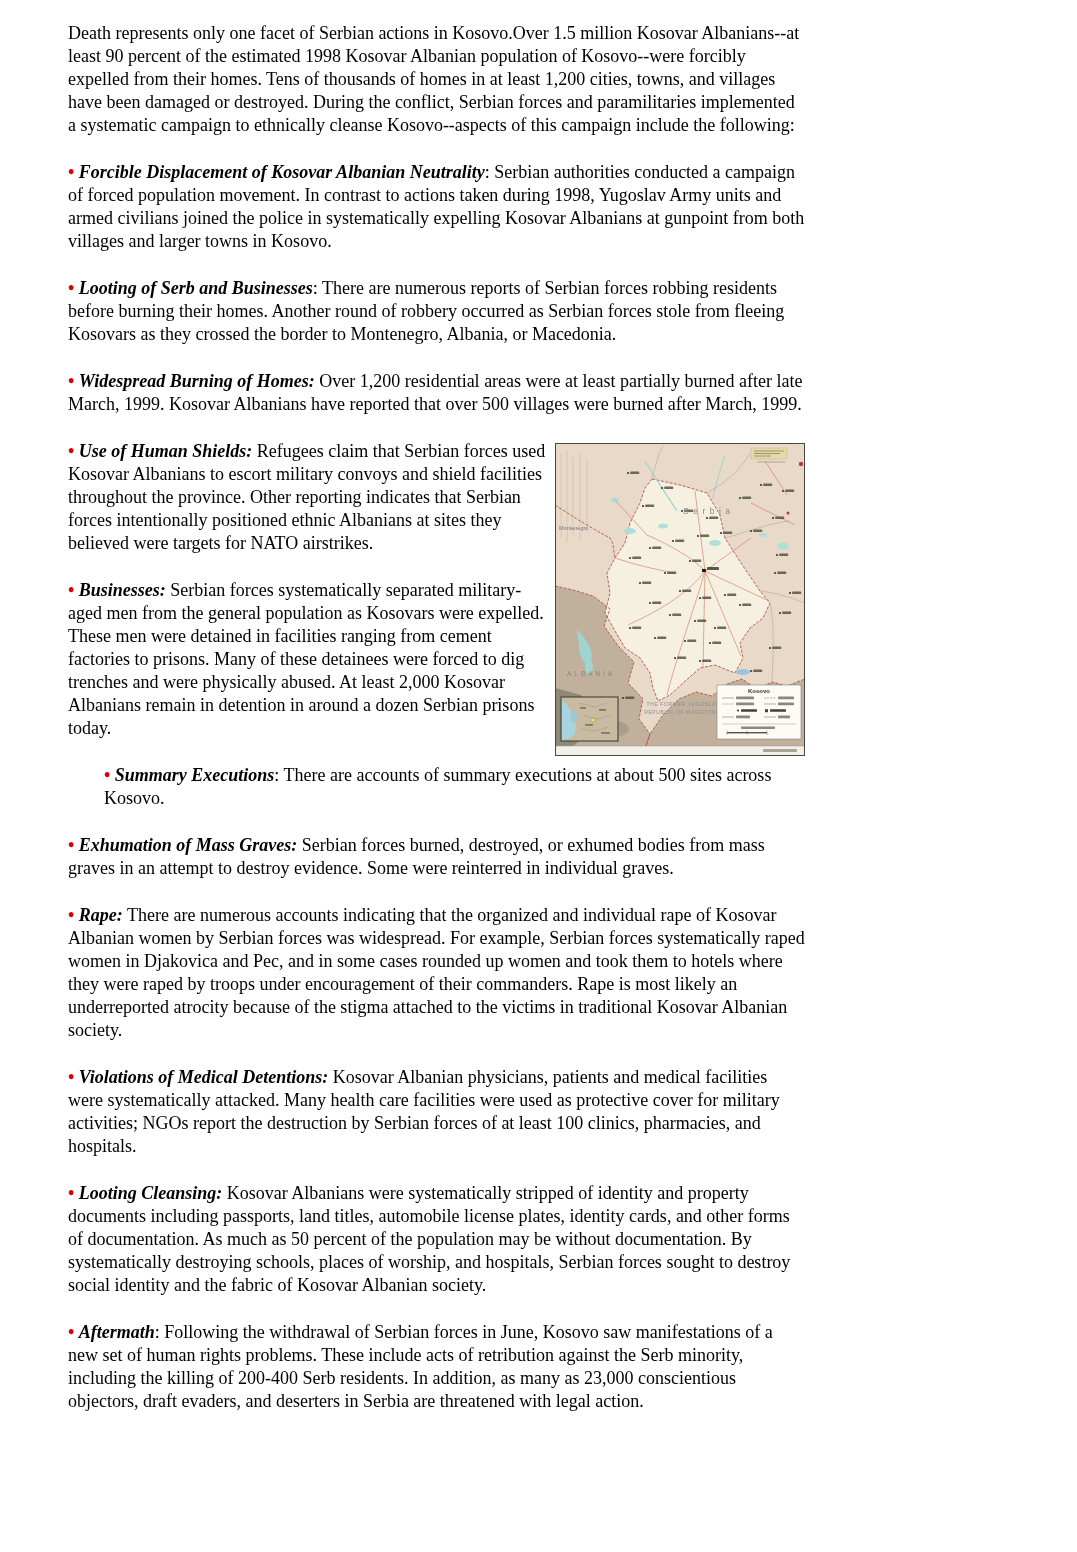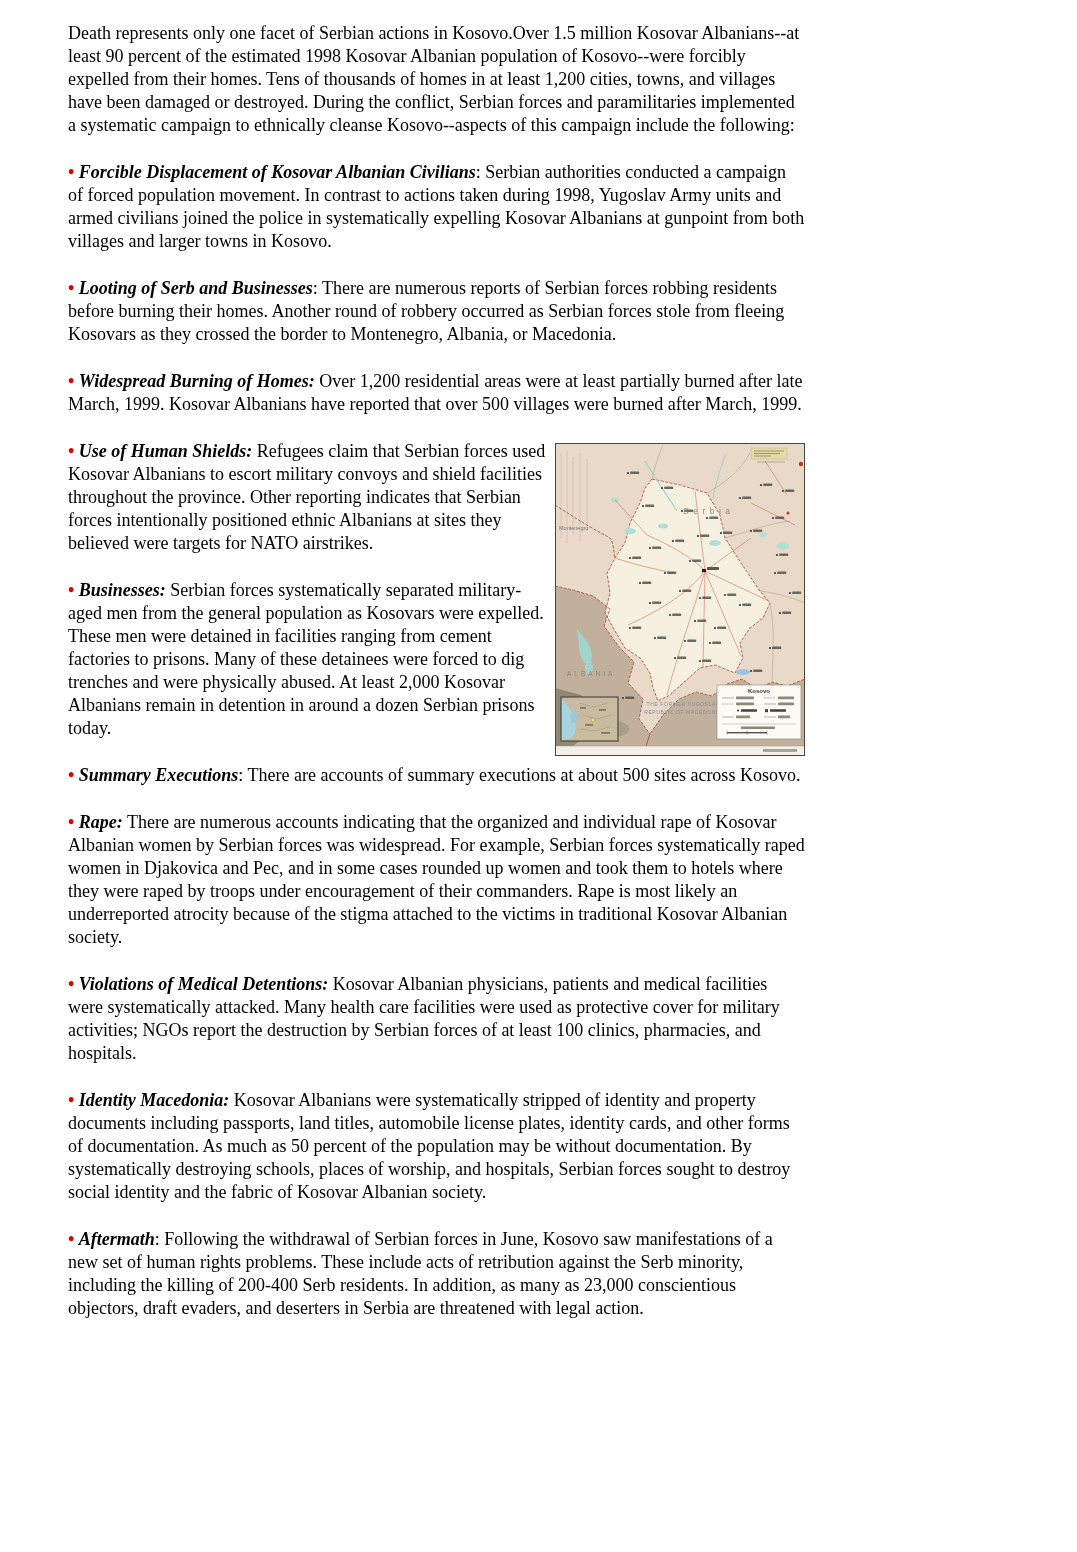--- a/index.html
+++ b/index.html
@@ -6,21 +6,21 @@
   .page {
     width: 737px;
     margin: 22px 0 40px 68px;
     font-family: "Liberation Serif", serif;
     font-size: 18px;
     line-height: 23px;
     color: #000000;
   }
   .para { margin: 24px 0; }
   .para.first { margin-top: 8px; }
-  .para.clear { clear: right; }
+  .para.clear { clear: right; margin-left: 36px; }
   .marker { color:#dd0000; font-weight:bold; }
   .title  { font-weight:bold; font-style:italic; }
   .mapfloat {
     float: right;
     width: 250px;
     height: 313px;
     margin: 3px 0 8px 9px;
   }
   .mapfloat svg { display:block; width:250px; height:313px; }
   .mlabel { font-family:"Liberation Sans", sans-serif; }
@@ -29,21 +29,21 @@
 <body>
 
 <main class="page">
 
   <div class="para first">
     <span>Death represents only one facet of Serbian actions in Kosovo.Over 1.5 million Kosovar Albanians--at least 90 percent of the estimated 1998 Kosovar Albanian population of Kosovo--were forcibly expelled from their homes. Tens of thousands of homes in at least 1,200 cities, towns, and villages have been damaged or destroyed. During the conflict, Serbian forces and paramilitaries implemented a systematic campaign to ethnically cleanse Kosovo--aspects of this campaign include the following:</span>
   </div>
 
   <div class="para">
     <span class="marker">•</span>
-    <strong class="title">Forcible Displacement of Kosovar Albanian Civilians</strong><span>:</span>
+    <strong class="title">Forcible Displacement of Kosovar Albanian Neutrality</strong><span>:</span>
     <span>Serbian authorities conducted a campaign of forced population movement. In contrast to actions taken during 1998, Yugoslav Army units and armed civilians joined the police in systematically expelling Kosovar Albanians at gunpoint from both villages and larger towns in Kosovo.</span>
   </div>
 
   <div class="para">
     <span class="marker">•</span>
     <strong class="title">Looting of Serb and Businesses</strong><span>:</span>
     <span>There are numerous reports of Serbian forces robbing residents before burning their homes. Another round of robbery occurred as Serbian forces stole from fleeing Kosovars as they crossed the border to Montenegro, Albania, or Macedonia.</span>
   </div>
 
   <div class="para">
@@ -256,36 +256,41 @@
     <strong class="title">Businesses:</strong><span></span>
     <span>Serbian forces systematically separated military-aged men from the general population as Kosovars were expelled. These men were detained in facilities ranging from cement factories to prisons. Many of these detainees were forced to dig trenches and were physically abused. At least 2,000 Kosovar Albanians remain in detention in around a dozen Serbian prisons today.</span>
   </div>
 
   <div class="para clear">
     <span class="marker">•</span>
     <strong class="title">Summary Executions</strong><span>:</span>
     <span>There are accounts of summary executions at about 500 sites across Kosovo.</span>
   </div>
 
+  <div class="para">
+    <span class="marker">•</span>
+    <strong class="title">Exhumation of Mass Graves:</strong><span></span>
+    <span>Serbian forces burned, destroyed, or exhumed bodies from mass graves in an attempt to destroy evidence. Some were reinterred in individual graves.</span>
+  </div>
 
   <div class="para">
     <span class="marker">•</span>
     <strong class="title">Rape:</strong><span></span>
     <span>There are numerous accounts indicating that the organized and individual rape of Kosovar Albanian women by Serbian forces was widespread. For example, Serbian forces systematically raped women in Djakovica and Pec, and in some cases rounded up women and took them to hotels where they were raped by troops under encouragement of their commanders. Rape is most likely an underreported atrocity because of the stigma attached to the victims in traditional Kosovar Albanian society.</span>
   </div>
 
   <div class="para">
     <span class="marker">•</span>
     <strong class="title">Violations of Medical Detentions:</strong><span></span>
     <span>Kosovar Albanian physicians, patients and medical facilities were systematically attacked. Many health care facilities were used as protective cover for military activities; NGOs report the destruction by Serbian forces of at least 100 clinics, pharmacies, and hospitals.</span>
   </div>
 
   <div class="para">
     <span class="marker">•</span>
-    <strong class="title">Identity Macedonia:</strong><span></span>
+    <strong class="title">Looting Cleansing:</strong><span></span>
     <span>Kosovar Albanians were systematically stripped of identity and property documents including passports, land titles, automobile license plates, identity cards, and other forms of documentation. As much as 50 percent of the population may be without documentation. By systematically destroying schools, places of worship, and hospitals, Serbian forces sought to destroy social identity and the fabric of Kosovar Albanian society.</span>
   </div>
 
   <div class="para">
     <span class="marker">•</span>
     <strong class="title">Aftermath</strong><span>:</span>
     <span>Following the withdrawal of Serbian forces in June, Kosovo saw manifestations of a new set of human rights problems. These include acts of retribution against the Serb minority, including the killing of 200-400 Serb residents. In addition, as many as 23,000 conscientious objectors, draft evaders, and deserters in Serbia are threatened with legal action.</span>
   </div>
 
 </main>

